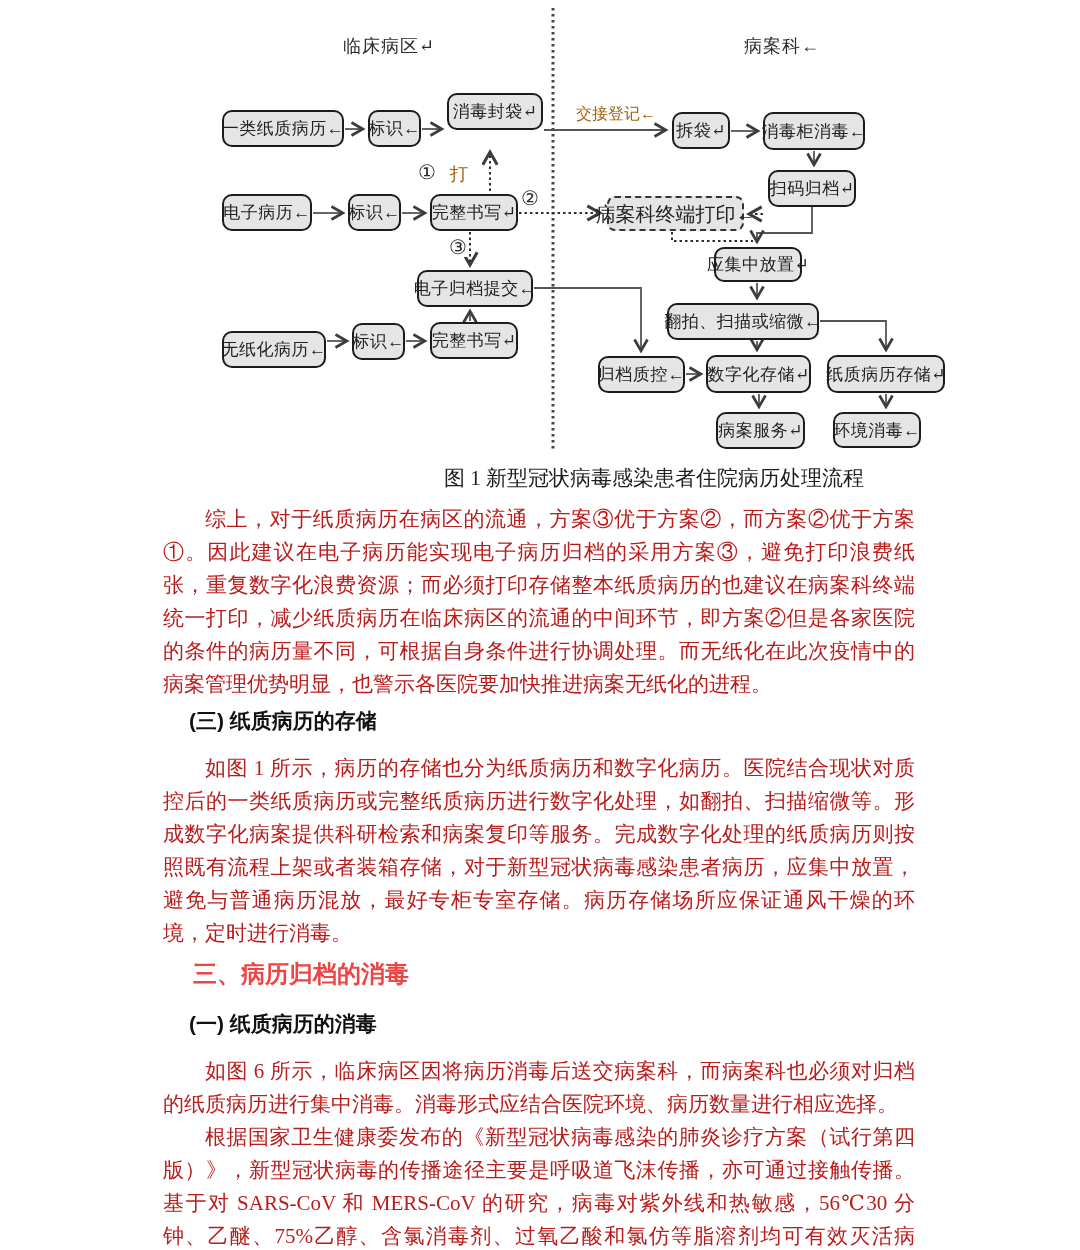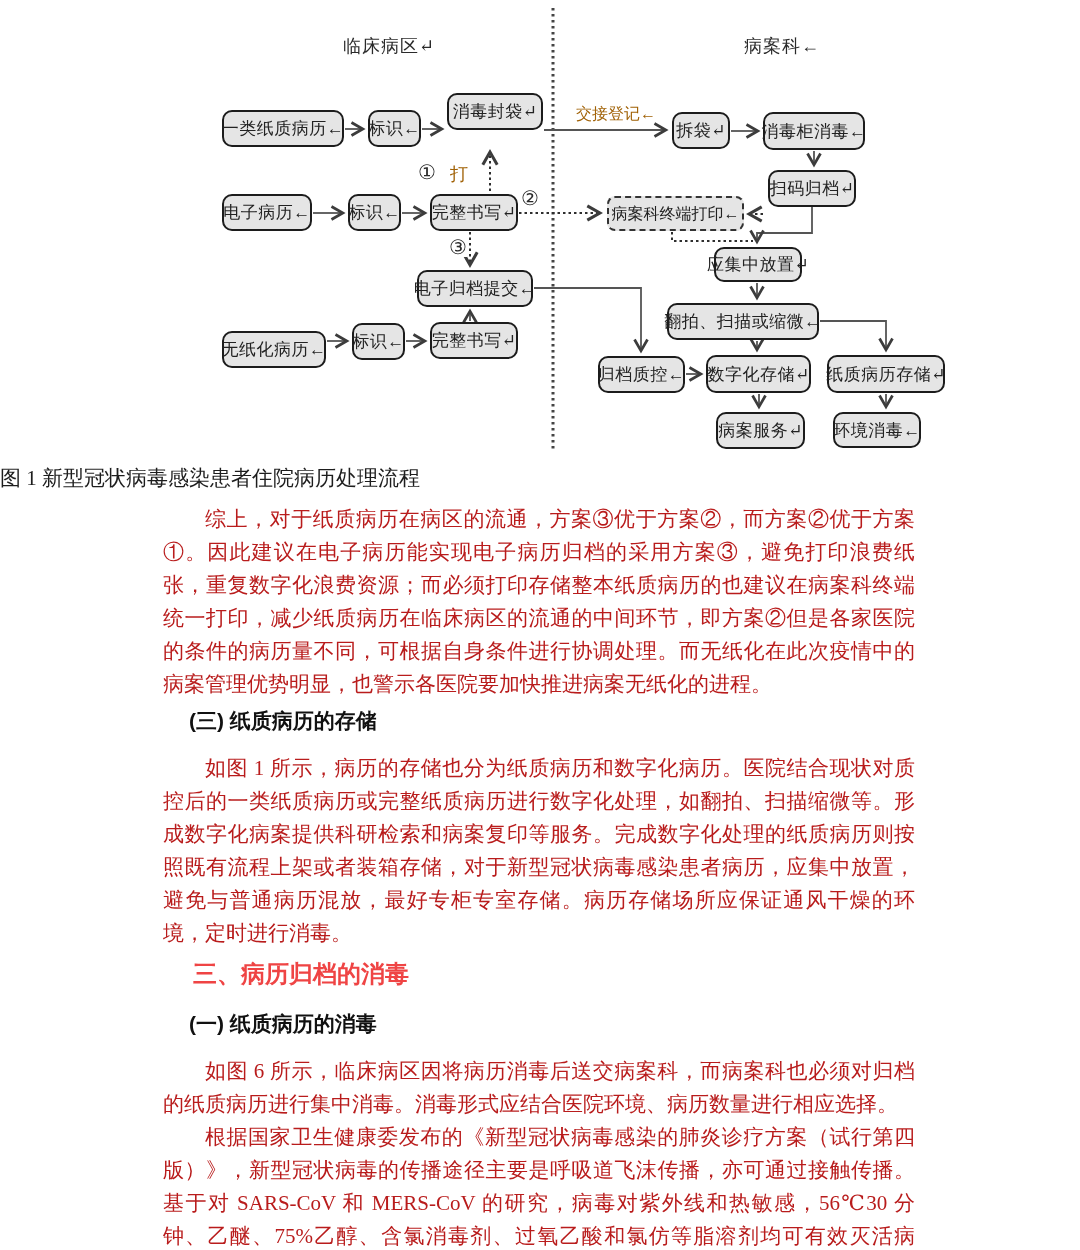--- a/index.html
+++ b/index.html
@@ -12,30 +12,30 @@
   
   .figure { position:absolute; left:0; top:0; width:1080px; height:458px; }
   .connectors { position:absolute; left:0; top:0; width:1080px; height:458px; }
   .node {
     position:absolute; box-sizing:border-box;
     border:2.5px solid #1c1c1c; border-radius:10px; background:#e5e5e5;
     display:flex; align-items:center; justify-content:center;
     font-size:17px; line-height:1; color:#222; white-space:nowrap;
     letter-spacing:0.5px;
   }
-  .node-dashed { border:2px dashed #333; border-radius:8px; font-size:16px; letter-spacing:0; }
+  .node-dashed { border:2px dashed #333; border-radius:8px; font-size:20px; letter-spacing:0; }
   .region-label {
     position:absolute; font-size:18px; color:#2a2a2a; letter-spacing:1px; white-space:nowrap;
   }
   .edge-label { position:absolute; font-size:16px; color:#a16207; white-space:nowrap; }
   .circle-num { position:absolute; font-size:20px; color:#2a2a2a; background:#fff; line-height:1; }
   
   .caption {
     position:absolute; left:0; top:464px; width:864px;
-    text-align:left; font-size:21px; line-height:28px; color:#1d1d1d;
+    text-align:right; font-size:21px; line-height:28px; color:#1d1d1d;
   }
   .textcol { position:absolute; left:163px; top:503px; width:752px; }
   .para {
     margin:0; font-size:21px; line-height:33px; text-align:justify;
     text-indent:2em; color:#b91c1c;
     font-family:"Liberation Serif","DejaVu Serif",serif;
   }
   .subhead {
     margin:7px 0 18px 0; padding-left:26px;
     font-family:"Liberation Sans","DejaVu Sans",sans-serif;

